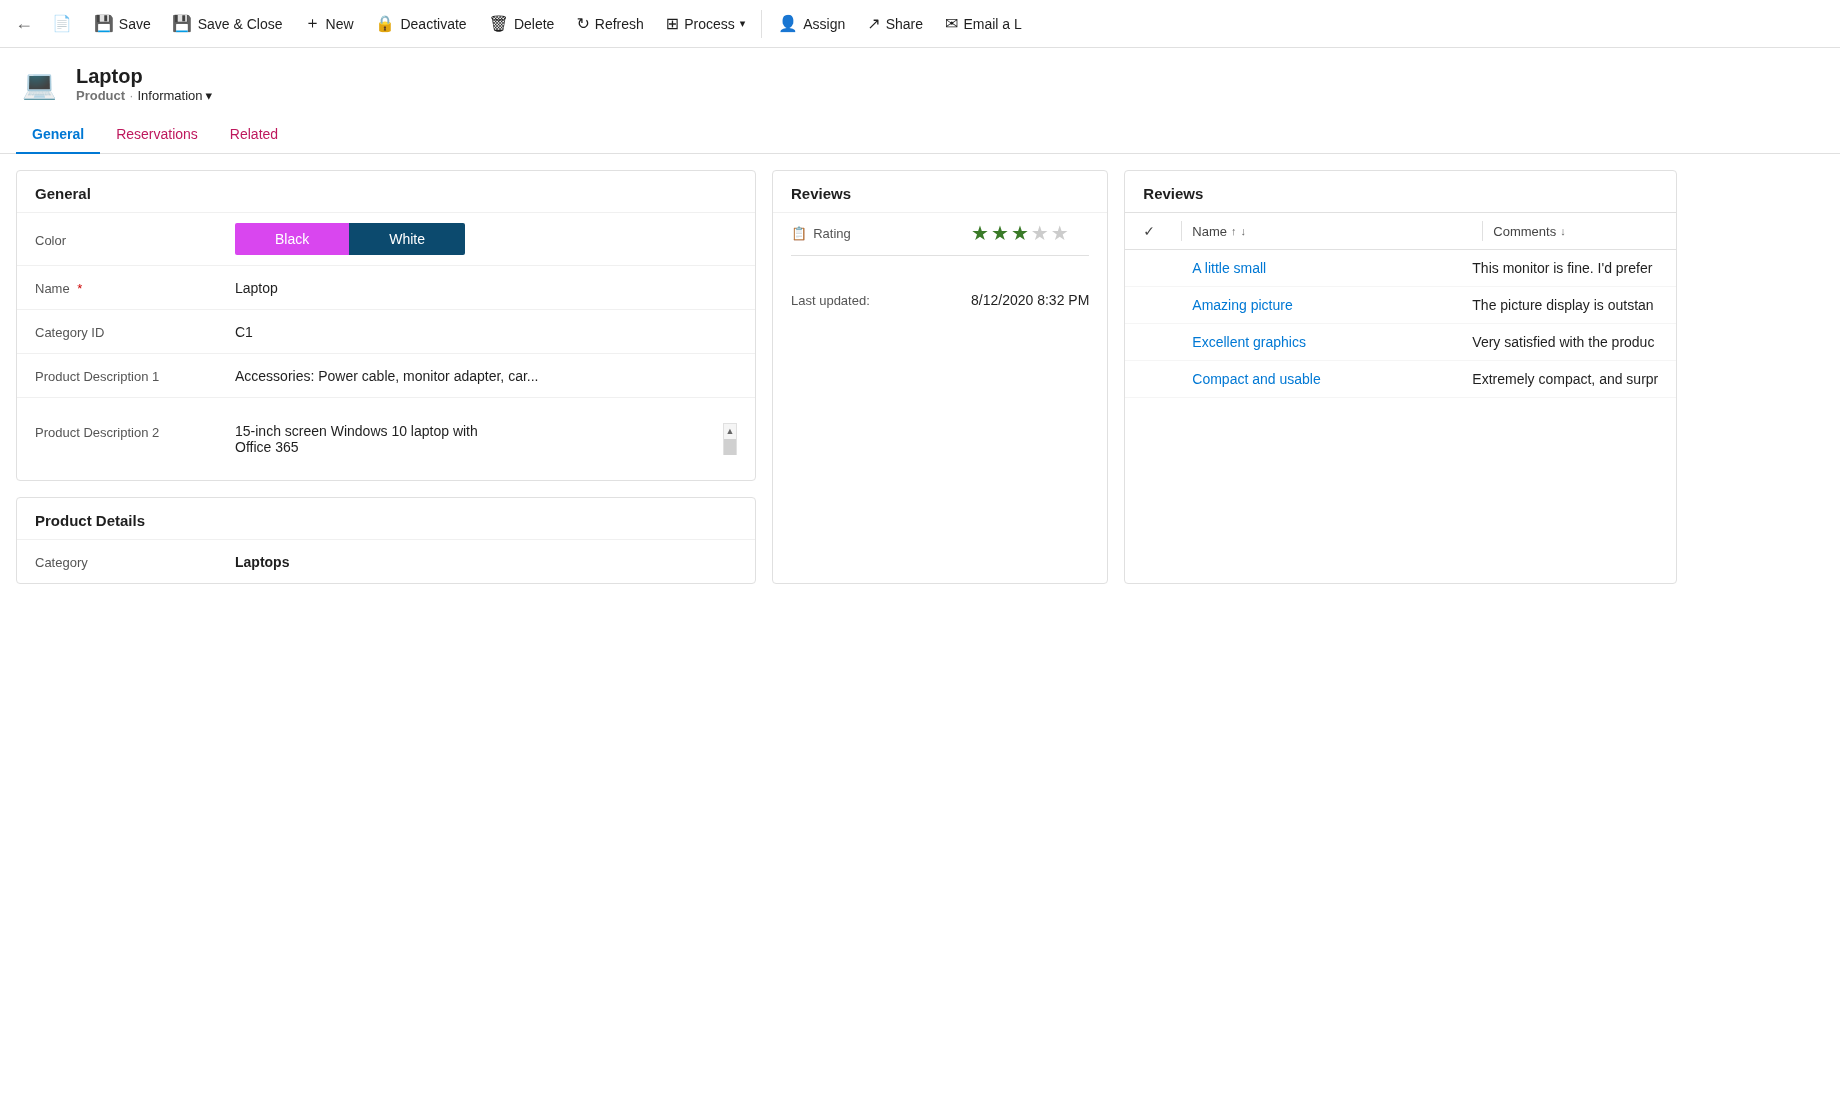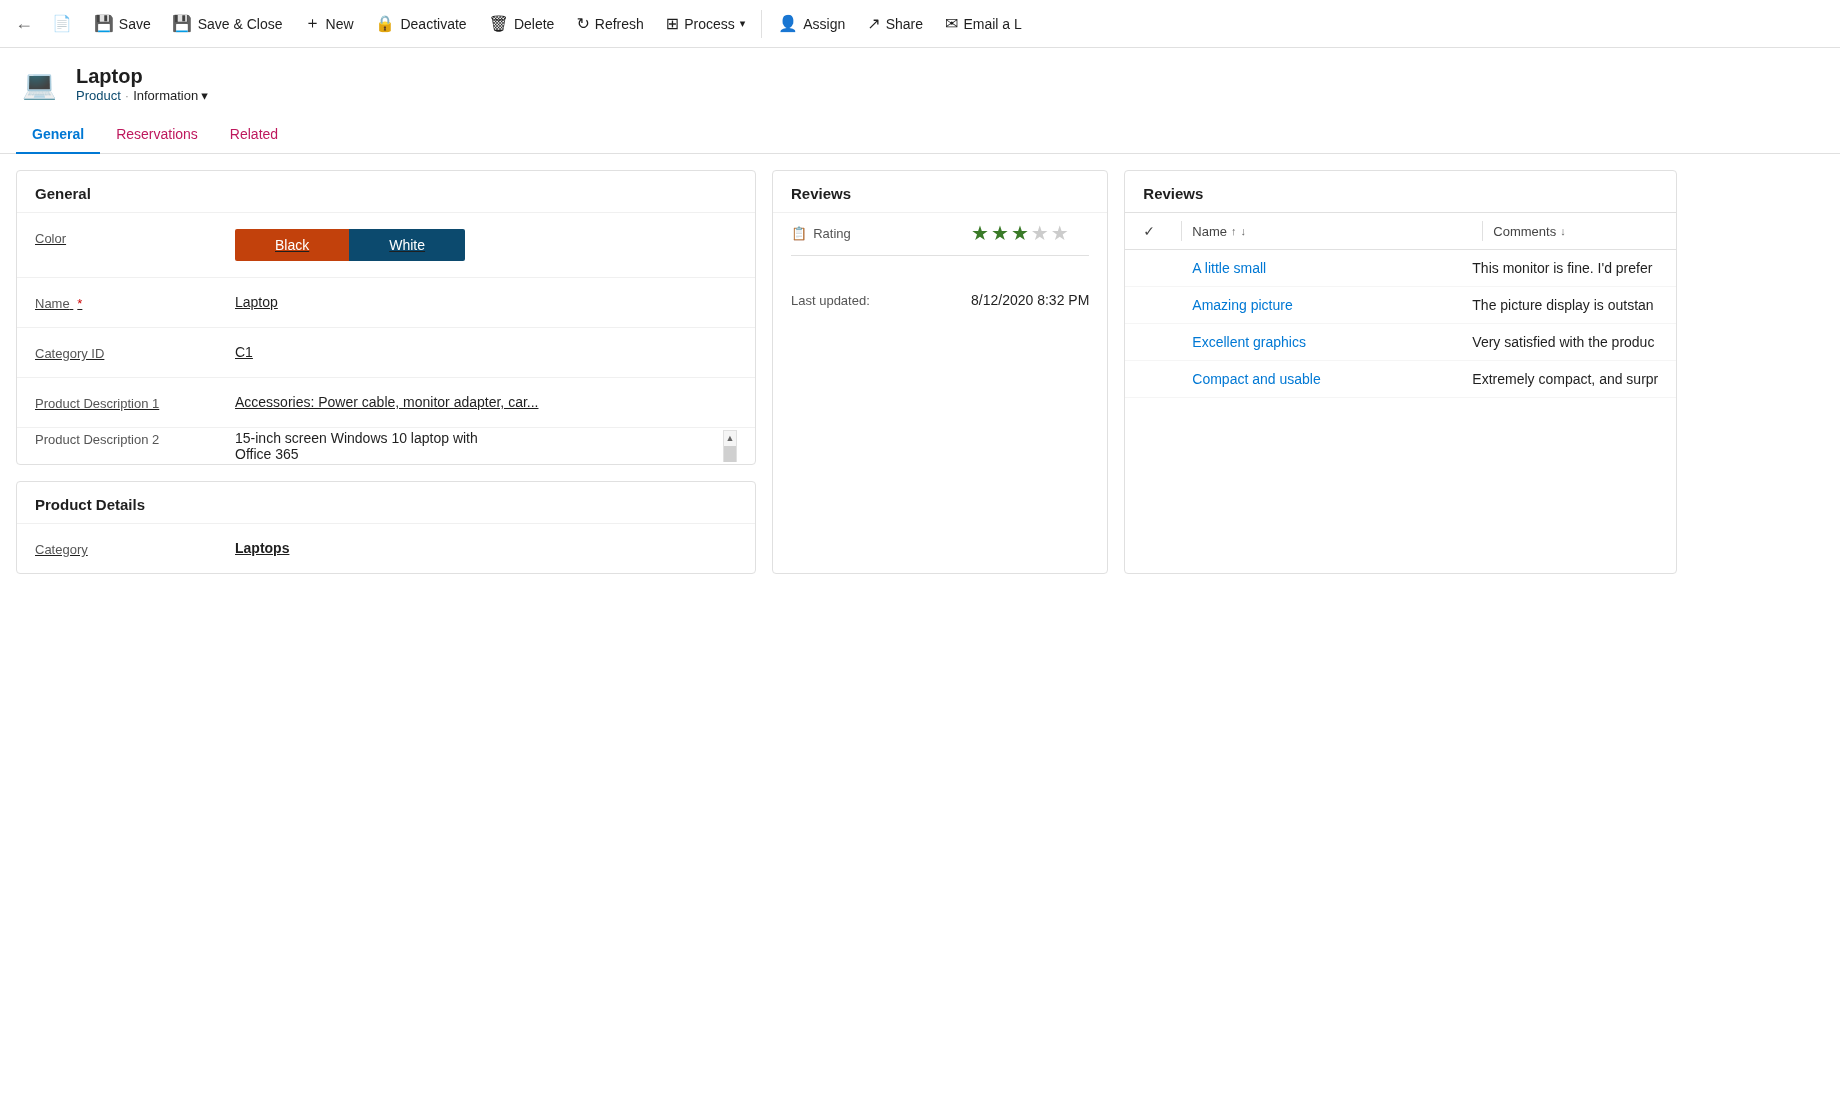--- a/index.html
+++ b/index.html
@@ -44,21 +44,21 @@
     }
     .page-icon {
       width: 48px; height: 48px;
       display: flex; align-items: center; justify-content: center;
       font-size: 28px; color: #555;
     }
     .page-title-area {}
     .page-title { font-size: 20px; font-weight: 700; color: #1f1f1f; }
     .page-breadcrumb { font-size: 13px; color: #666; display: flex; align-items: center; gap: 4px; }
     .breadcrumb-sep { color: #999; }
-    .breadcrumb-link { color: #0c4a6e; }
+    .breadcrumb-link { color: #737373; font-weight: bold; }
     .breadcrumb-info { color: #1f1f1f; display: flex; align-items: center; gap: 3px; cursor: pointer; }
 
     
     .tabs {
       display: flex;
       border-bottom: 1px solid #e0e0e0;
       padding: 0 16px;
       margin-bottom: 0;
     }
     .tab {
@@ -99,25 +99,24 @@
     .section-title {
       font-size: 15px;
       font-weight: 600;
       padding: 14px 18px 10px 18px;
       color: #1f1f1f;
     }
 
     
     .form-field {
       display: flex;
-      align-items: flex-start;
-      padding: 16px 18px;
+      align-items: center;
+      padding: 10px 18px;
       border-top: 1px solid #f0f0f0;
       min-height: 44px;
-      text-decoration: underline;
     }
     .form-field:first-of-type { border-top: none; }
     .field-label {
       flex: 0 0 200px;
       color: #555;
       font-size: 13px;
       padding-top: 2px;
     }
     .field-required { color: #c00; margin-left: 4px; }
     .field-value {
@@ -127,42 +126,42 @@
     }
     .field-value.bold { font-weight: 700; }
 
     
     .color-buttons {
       display: flex;
       gap: 0;
     }
     .color-btn-black {
       padding: 8px 40px;
-      background: #c2410c;
+      background: #d946ef;
       color: #fff;
       font-size: 14px;
       border: none;
       cursor: pointer;
       border-radius: 2px 0 0 2px;
     }
     .color-btn-white {
       padding: 8px 40px;
       background: #0c4a6e;
       color: #fff;
       font-size: 14px;
       border: none;
       cursor: pointer;
       border-radius: 0 2px 2px 0;
     }
 
     
     .desc-field {
       display: flex;
       align-items: flex-start;
-      padding: 2px 18px;
+      padding: 25px 18px;
       border-top: 1px solid #f0f0f0;
     }
     .desc-value-wrap {
       flex: 1;
       max-height: 58px;
       overflow: hidden;
       position: relative;
     }
     .desc-scrollbar {
       position: absolute;

